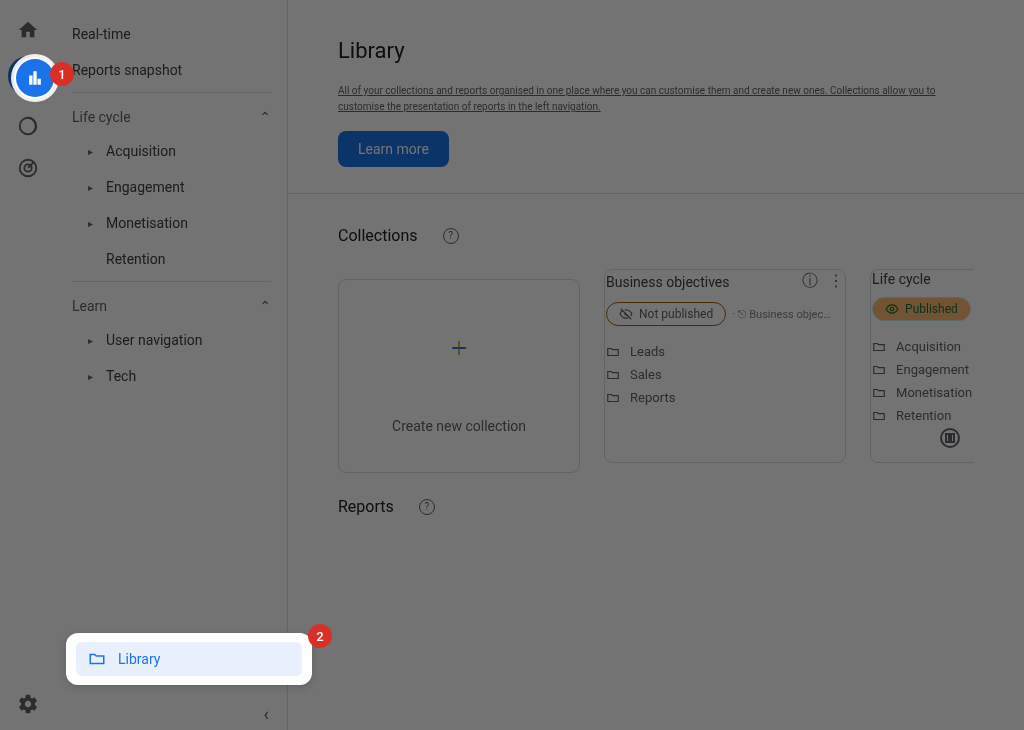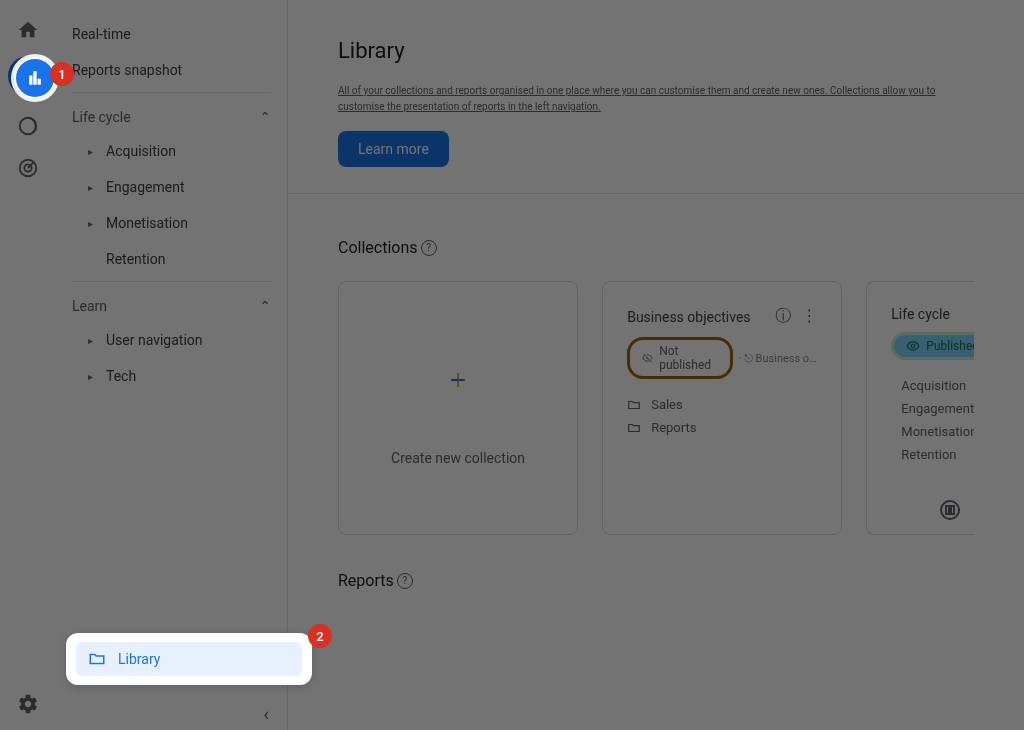--- a/index.html
+++ b/index.html
@@ -87,57 +87,56 @@
     }
     .learn-btn {
       background: #1a73e8; color: #fff; border: none;
       padding: 10px 20px; border-radius: 8px; font-size: 14px;
       cursor: pointer;
     }
     .divider-h { height: 1px; background: #e0e0e0; margin: 0; }
     
     .section-block { padding: 32px 50px 12px 50px; }
     .section-title {
-      font-size: 16px; color: #202124; display: flex; align-items: center; gap: 3px;
+      font-size: 16px; color: #202124; display: flex; align-items: center; gap: 25px;
       margin-bottom: 24px;
-      margin-top: 12px;
     }
     .help-circle {
       width: 16px; height: 16px; border: 1.5px solid #5f6368; border-radius: 50%;
       display: inline-flex; align-items: center; justify-content: center;
       font-size: 10px; color: #5f6368;
     }
     
     .cards-row { display: flex; gap: 24px; }
     .card {
-      width: 280px; height: 254px;
+      width: 280px; height: 194px;
       border: 1px solid #dadce0; border-radius: 8px;
       background: #fff;
-      padding: 24px;
+      padding: 1px;
       position: relative;
       overflow: hidden;
     }
     .card.create {
       display: flex; flex-direction: column; align-items: center; justify-content: center;
-      color: #5f6368; font-size: 14px; cursor: pointer;
+      color: #5f6368; font-size: 14px; cursor: pointer; margin-top: 10px;
     }
     .plus-icon { font-size: 24px; margin-bottom: 40px; margin-top: 20px; }
     .plus-icon svg { width: 20px; height: 20px; }
     
     .card-head { display: flex; align-items: center; justify-content: space-between; margin-bottom: 10px; }
     .card-title { font-size: 14px; color: #3c4043; }
     .card-actions { display: flex; gap: 10px; color: #5f6368; }
     .card-actions span { cursor: pointer; font-size: 16px; }
     
     .chip {
       display: inline-flex; align-items: center; gap: 6px;
-      border: 3px solid #a16207; border-radius: 16px;
+      border: 1px solid #a16207; border-radius: 16px;
       padding: 4px 12px; font-size: 12px; color: #5f6368;
     }
-    .chip.published { color: #137333; border-color: #ceead6; background: #7dd3fc; }
+    .chip.published { color: #137333; border-color: #ceead6; background: #fdba74; }
     .chip-row { display: flex; align-items: center; gap: 6px; margin-bottom: 18px; flex-wrap: nowrap; }
     .chip-extra { font-size: 11px; color: #80868b; white-space: nowrap; overflow: hidden; text-overflow: ellipsis; }
     
     .card-list { display: flex; flex-direction: column; gap: 8px; }
     .card-list-item { display: flex; align-items: center; gap: 10px; font-size: 13px; color: #5f6368; }
     .folder-icon { width: 14px; height: 14px; }
     .card-corner {
       position: absolute; bottom: 12px; right: 12px;
       width: 24px; height: 24px; color: #5f6368;
     }
@@ -309,20 +308,26 @@
                 </svg>
               <span>Not published</span>
             </span>
             <span class="chip-extra">· ⎋ <span>Business objec…</span></span>
           </div>
           <div class="card-list">
             <div class="card-list-item">
                 <svg class="folder-icon" viewBox="0 0 24 24" fill="none" stroke="currentColor" stroke-width="2">
                   <path d="M3 6h6l2 2h10v10H3z"></path>
                 </svg>
+                <span>Leads</span>
+              </div>
+            <div class="card-list-item">
+                <svg class="folder-icon" viewBox="0 0 24 24" fill="none" stroke="currentColor" stroke-width="2">
+                  <path d="M3 6h6l2 2h10v10H3z"></path>
+                </svg>
                 <span>Sales</span>
               </div>
             <div class="card-list-item">
                 <svg class="folder-icon" viewBox="0 0 24 24" fill="none" stroke="currentColor" stroke-width="2">
                   <path d="M3 6h6l2 2h10v10H3z"></path>
                 </svg>
                 <span>Reports</span>
               </div>
           </div>
         </div>

